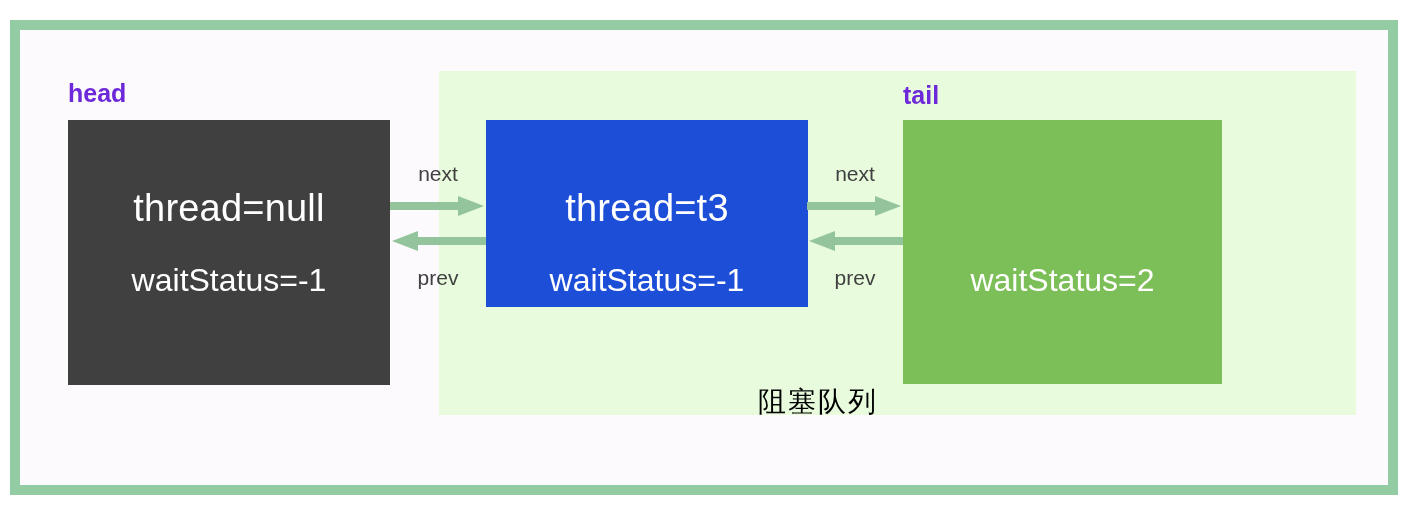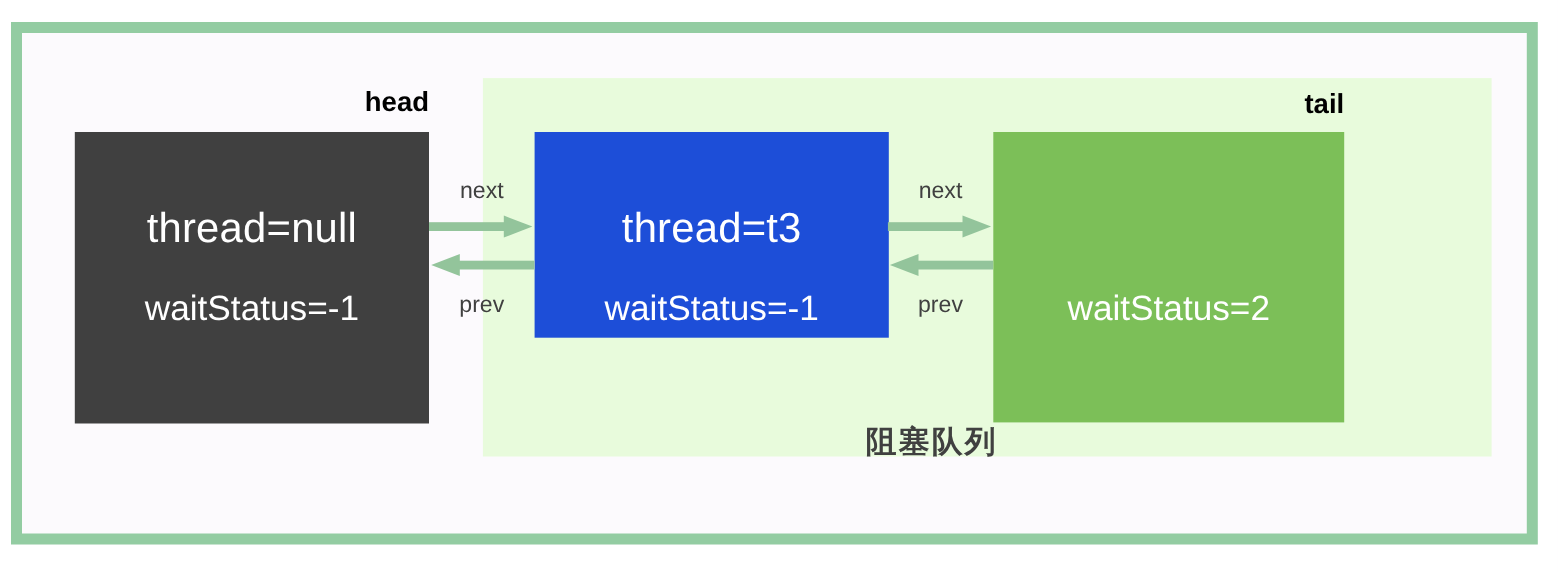--- a/index.html
+++ b/index.html
@@ -107,36 +107,36 @@
     height: 22px;
   }
   .arrow svg { display: block; }
 
   
   .caption {
     position: absolute;
     font-weight: bold;
     font-size: 25px;
     line-height: 28px;
-    color: #000000;
-    white-space: nowrap;
-    text-align: right;
+    color: #6d28d9;
+    white-space: nowrap;
+    text-align: left;
   }
   #caption-head { left: 68px; top: 79px; width: 322px; }
   #caption-tail { left: 903px; top: 81px; width: 319px; }
 
   
   #queue-label {
     position: absolute;
-    left: 787px;
+    left: 758px;
     top: 386px;
     font-size: 28px;
     line-height: 32px;
-    font-weight: bold;
-    color: #404040;
+    font-weight: normal;
+    color: #000000;
     letter-spacing: 2px;
     white-space: nowrap;
   }
 </style>
 </head>
 <body>
 
 <div id="canvas">
 
   <div id="frame">

